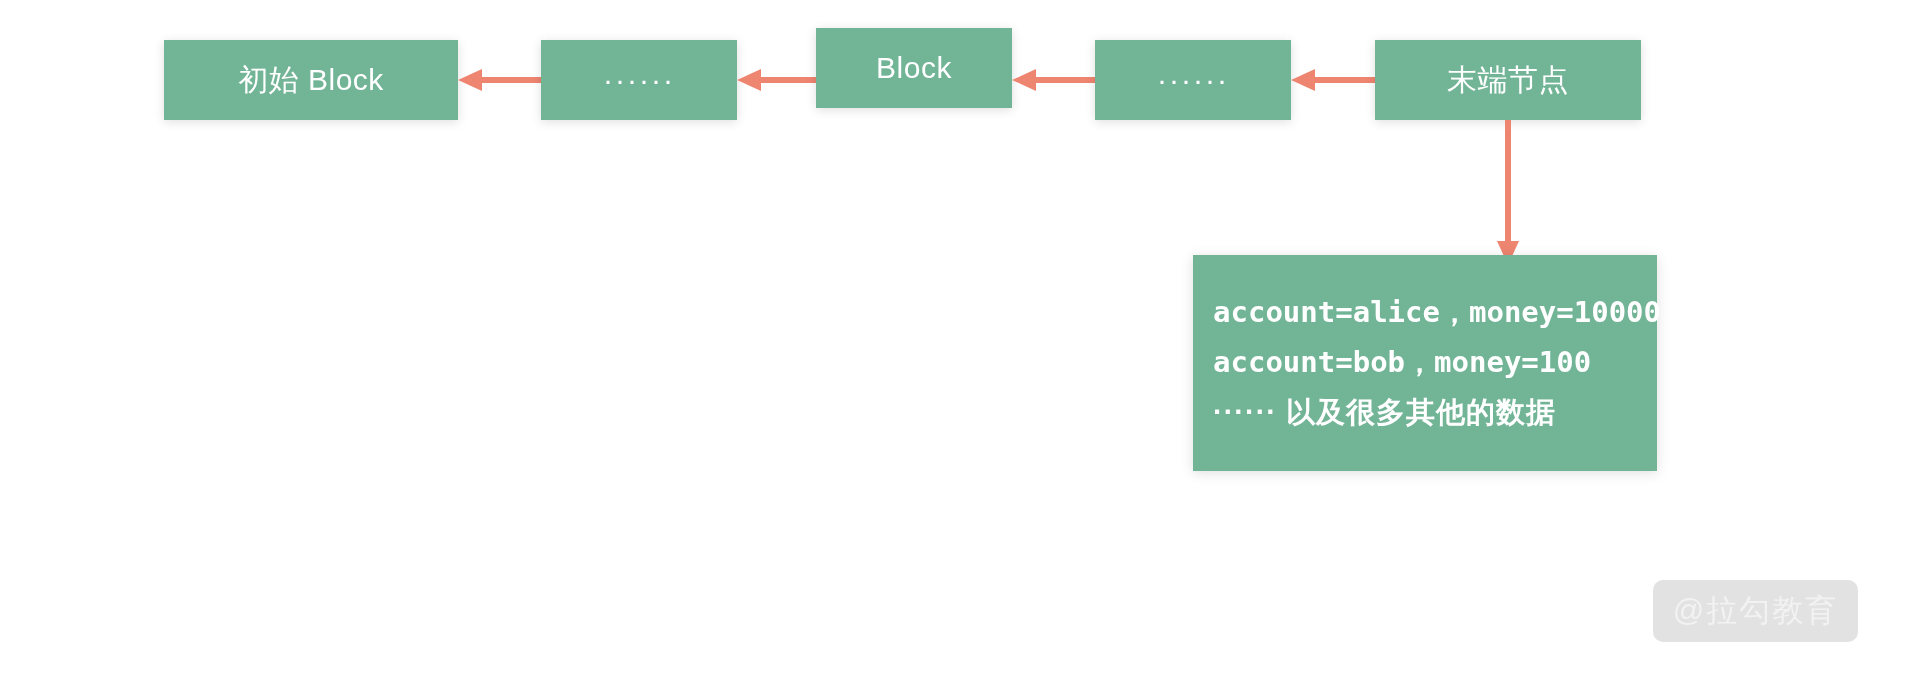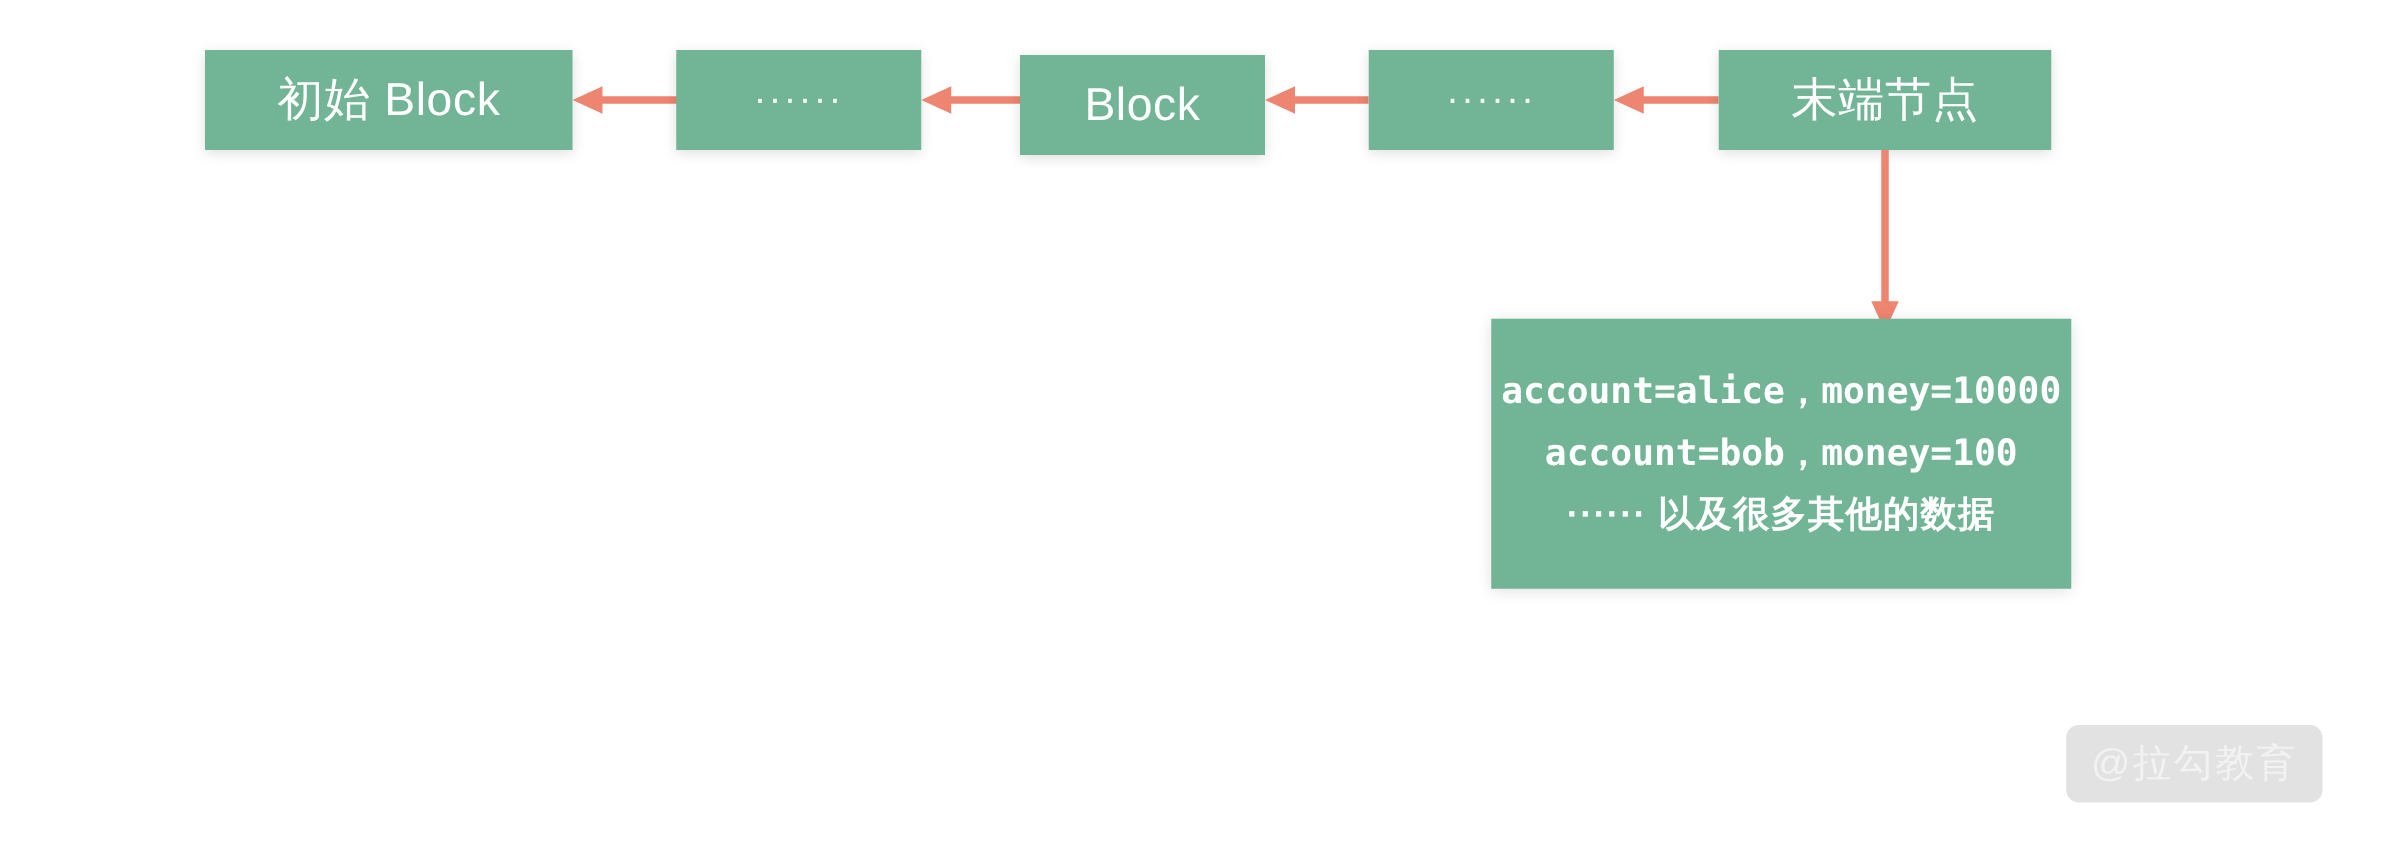--- a/index.html
+++ b/index.html
@@ -25,40 +25,40 @@
     position: absolute;
     background: #72b496;
     color: #ffffff;
     display: flex;
     align-items: center;
     justify-content: center;
     box-shadow: 0 2px 10px rgba(0,0,0,0.13);
     box-sizing: border-box;
   }
   .node-label {
-    font-size: 37px;
+    font-size: 30px;
     font-weight: 400;
     line-height: 1.2;
     letter-spacing: 0.5px;
     white-space: nowrap;
     color: #ffffff;
   }
   .node-label.ellipsis {
     font-size: 30px;
     letter-spacing: 2px;
   }
 
   
   .data-box {
     position: absolute;
     background: #72b496;
     box-shadow: 0 2px 12px rgba(0,0,0,0.13);
     display: flex;
     flex-direction: column;
-    align-items: center;
+    align-items: flex-start;
     justify-content: center;
     box-sizing: border-box;
     padding: 6px 20px;
   }
   .data-line {
     font-family: "DejaVu Sans Mono", "Liberation Mono", monospace;
     font-size: 29px;
     font-weight: 700;
     color: #ffffff;
     line-height: 1.72;
@@ -116,21 +116,21 @@
 
   <div class="node" style="left:541px; top:40px; width:196px; height:80px;">
     <span class="node-label ellipsis">······</span>
   </div>
 
   <svg class="arrow-h" style="left:737px; top:68px; width:80px;" viewBox="0 0 80 24" preserveAspectRatio="none">
     <line x1="80" y1="12" x2="22" y2="12" stroke="#ee8570" stroke-width="6"></line>
     <polygon points="0,12 24,1 24,23" fill="#ee8570"></polygon>
   </svg>
 
-  <div class="node" style="left:816px; top:44px; width:196px; height:80px;">
+  <div class="node" style="left:816px; top:28px; width:196px; height:80px;">
     <span class="node-label">Block</span>
   </div>
 
   <svg class="arrow-h" style="left:1012px; top:68px; width:83px;" viewBox="0 0 83 24" preserveAspectRatio="none">
     <line x1="83" y1="12" x2="22" y2="12" stroke="#ee8570" stroke-width="6"></line>
     <polygon points="0,12 24,1 24,23" fill="#ee8570"></polygon>
   </svg>
 
   <div class="node" style="left:1095px; top:40px; width:196px; height:80px;">
     <span class="node-label ellipsis">······</span>

